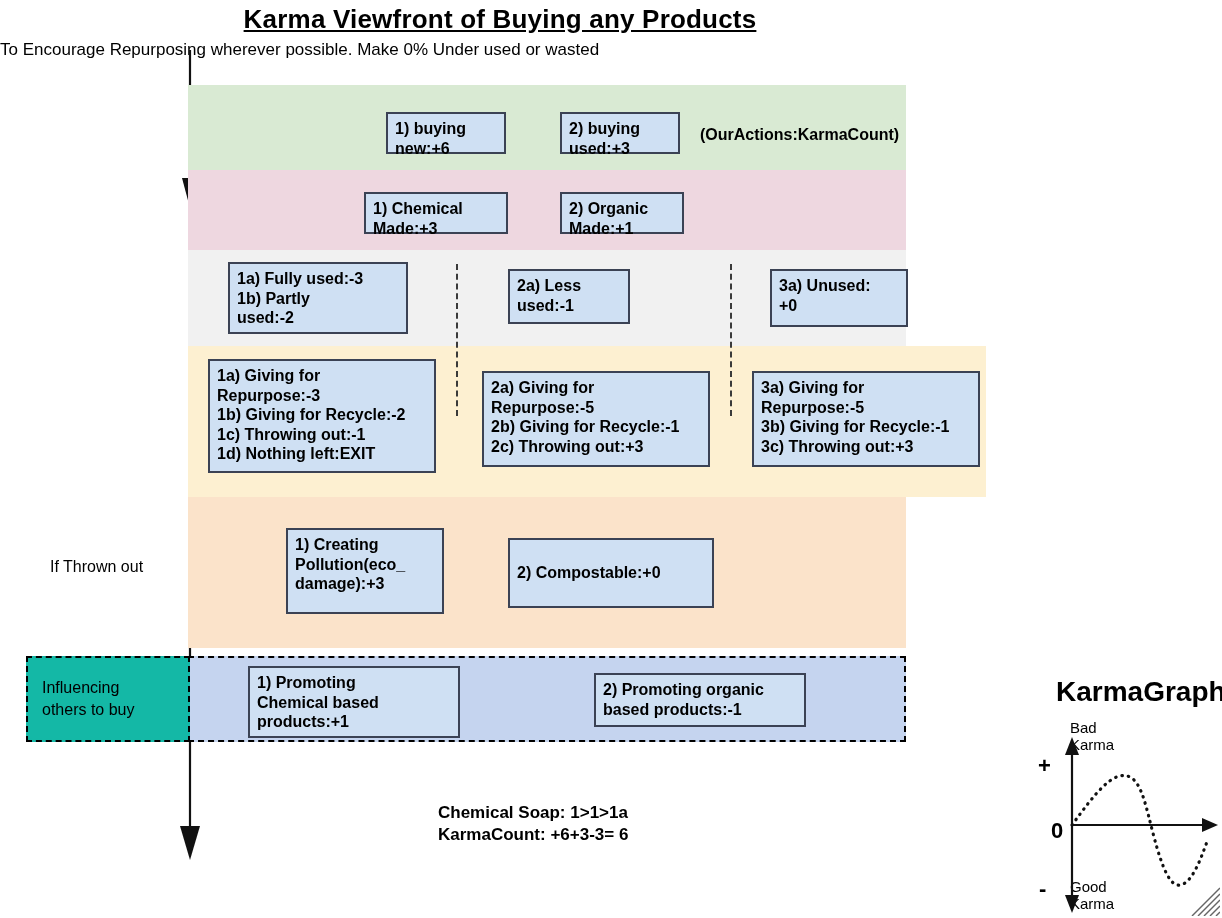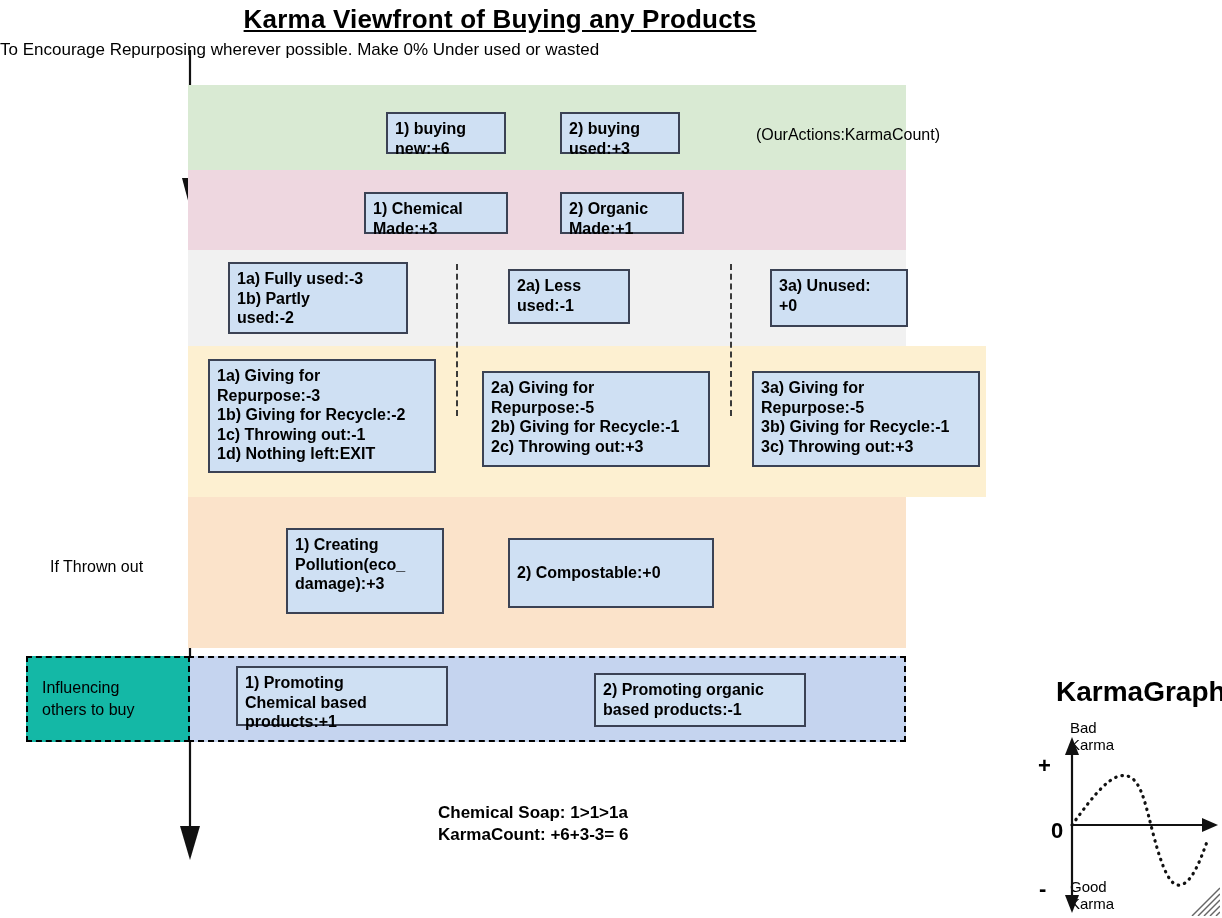--- a/index.html
+++ b/index.html
@@ -43,21 +43,21 @@
     box-sizing:border-box;
     font-size:16px;
     font-weight:bold;
     line-height:1.22;
     padding:5px 7px;
     white-space:pre-line;
   }
 
   
   .plain{position:absolute;font-size:16px;white-space:pre-line;}
-  .bold{font-weight:normal;text-align:right;}
+  .bold{font-weight:bold;}
 
   
   .vdash{position:absolute;border-left:2px dashed #3a3a3a;}
 
   
   .dashbox{
     position:absolute;
     border:2px dashed #000;
     box-sizing:border-box;
     background:#14b8a6;
@@ -140,21 +140,21 @@
 3c) Throwing out:+3</div>
 
   <div class="plain" style="left:50px;top:558px;width:170px;">If Thrown out</div>
   <div class="nbox" style="left:286px;top:528px;width:158px;height:86px;">1) Creating
 Pollution(eco_
 damage):+3</div>
   <div class="nbox" style="left:508px;top:538px;width:206px;height:70px;display:flex;align-items:center;">2) Compostable:+0</div>
 
   <div class="dashbox" style="left:26px;top:656px;width:164px;height:86px;">Influencing
 others to buy</div>
-  <div class="nbox" style="left:236px;top:666px;width:212px;height:60px;">1) Promoting
+  <div class="nbox" style="left:248px;top:666px;width:212px;height:72px;">1) Promoting
 Chemical based
 products:+1</div>
   <div class="nbox" style="left:594px;top:673px;width:212px;height:54px;">2) Promoting organic
 based products:-1</div>
 
   <div class="summary" style="left:438px;top:801px;">Chemical Soap: 1&gt;1&gt;1a</div>
   <div class="summary" style="left:438px;top:823px;">KarmaCount: +6+3-3= 6</div>
 
   <div class="kg-title" style="left:1056px;top:676px;">KarmaGraph</div>
 

